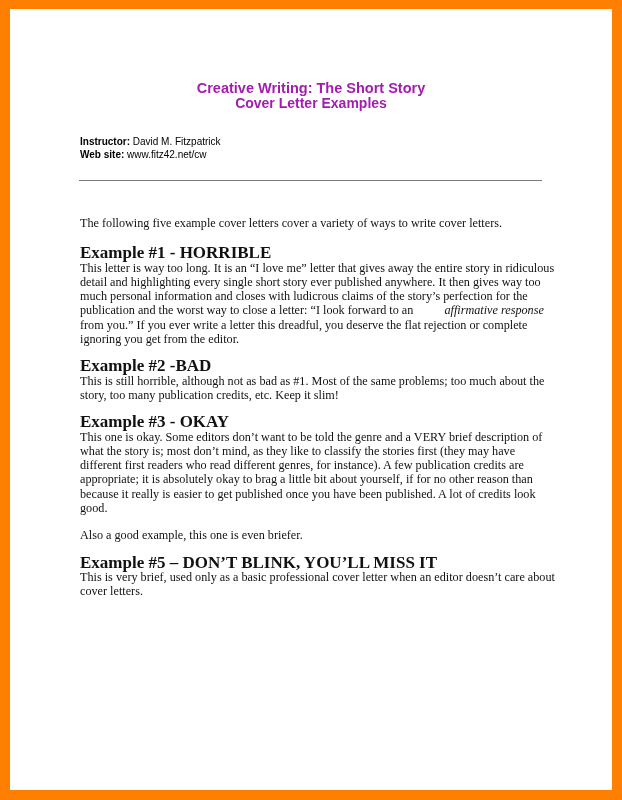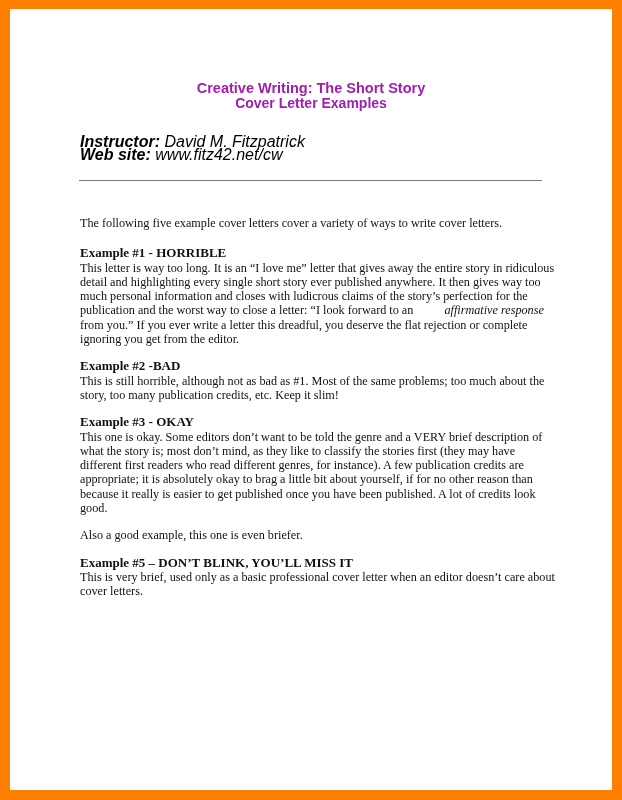--- a/index.html
+++ b/index.html
@@ -17,36 +17,36 @@
       position: absolute; left: 0; right: 0; top: 71px;
       text-align: center;
       font-family: "Liberation Sans", sans-serif;
       color: #a21caf;
     }
     .title { font-size: 14.5px; font-weight: bold; line-height: 17px; }
     .subtitle { font-size: 14px; font-weight: bold; line-height: 12px; }
     .meta {
       position: absolute; left: 70px; top: 127px;
       font-family: "Liberation Sans", sans-serif;
-      font-size: 16px; line-height: 12.5px; color: #000; font-style: italic;
+      font-size: 10px; line-height: 12.5px; color: #000;
     }
     .meta b { font-weight: bold; }
     .rule {
       position: absolute; left: 69px; width: 463px; top: 171px;
       height: 0; border-top: 1.5px solid #7a7a7a;
     }
     .body {
       position: absolute; left: 70px; top: 207px; width: 478px;
       font-family: "Liberation Serif", serif;
       font-size: 12.2px; line-height: 14.3px; color: #111;
     }
     .intro { margin: 0 0 16px 0; }
     .section { margin: 0 0 13px 0; }
     .section h3 {
-      margin: 0; font-size: 13px; font-weight: bold; line-height: 14.3px;
+      margin: 0; font-size: 17px; font-weight: bold; line-height: 14.3px;
     }
     .section p { margin: 0; }
     .section p i { font-style: italic; margin-left: 28px; }
   </style>
 </head>
 <body>
 
 <div class="page">
   <div class="header">
     <div class="title">Creative Writing: The Short Story</div>

